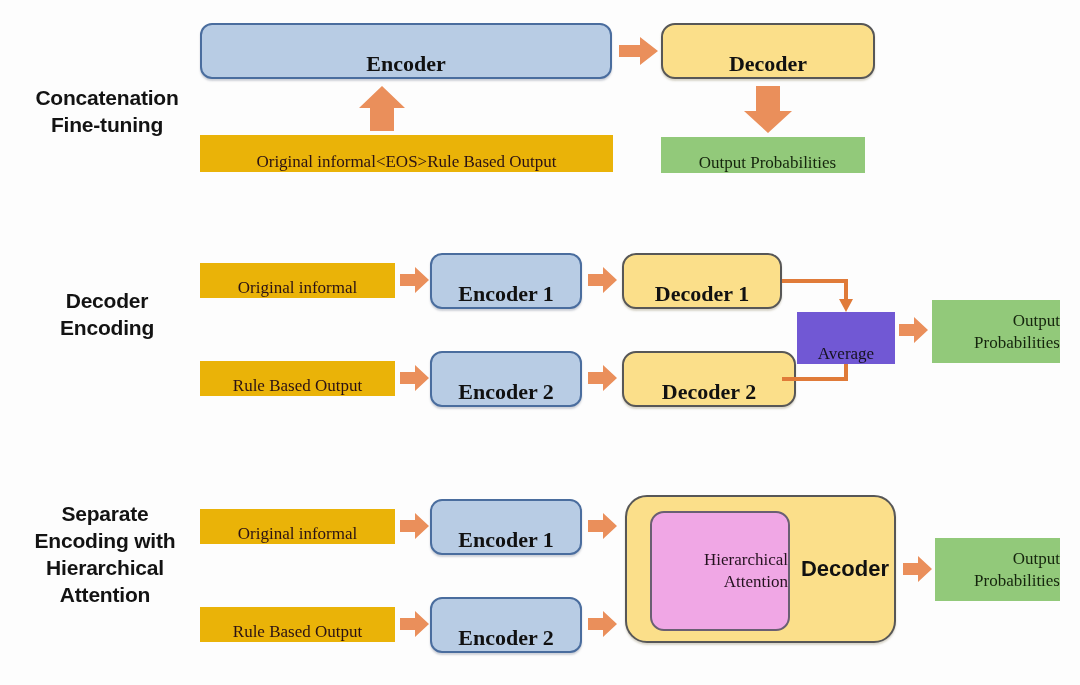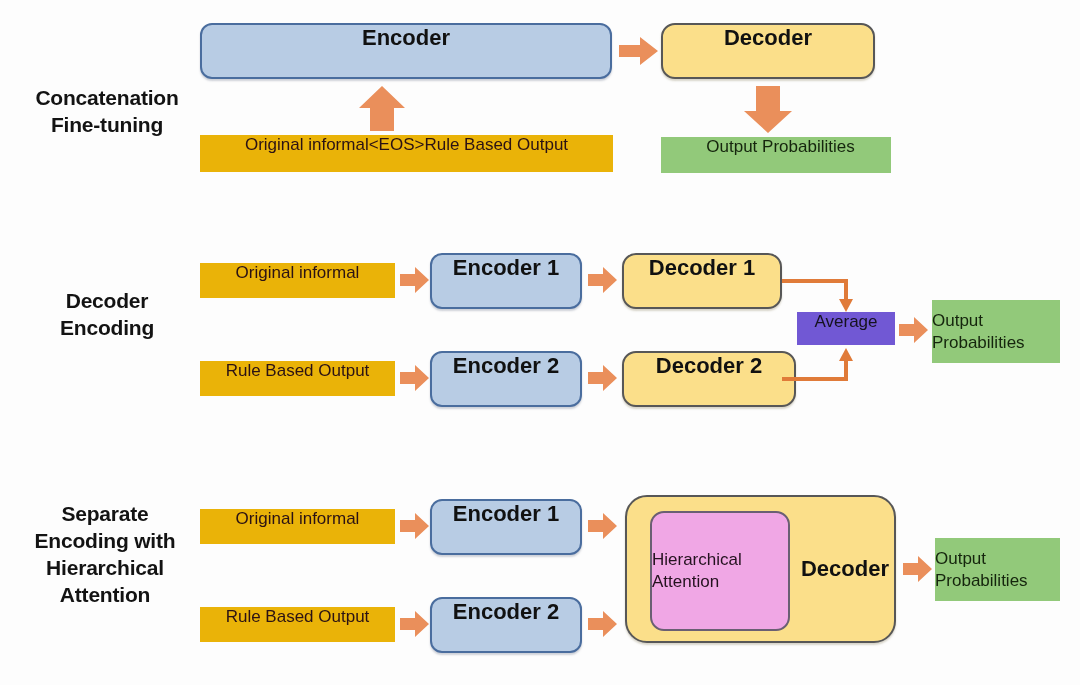--- a/index.html
+++ b/index.html
@@ -26,23 +26,24 @@
     color: #131313;
     font-size: 21px;
     line-height: 1.28;
     text-align: center;
     letter-spacing: -0.2px;
   }
 
   
   .box {
     display: flex;
-    align-items: flex-start;
+    align-items: flex-end;
     justify-content: center;
     text-align: center;
+    font-family: Liberation Serif, serif;
   }
 
   
   .box-encoder {
     background: #b8cce4;
     border: 2px solid #4a6d9e;
     border-radius: 12px;
     color: #111111;
     font-weight: bold;
     box-shadow: 0 2px 2px rgba(120,130,150,0.35);
@@ -121,21 +122,21 @@
   <div class="abs arrow" style="left:743px; top:86px; width:50px; height:48px;">
     <svg width="50" height="48" viewBox="0 0 50 48" aria-hidden="true">
       <polygon points="13,0 37,0 37,25 49,25 25,47 1,25 13,25" fill="#ea8f5b"></polygon>
     </svg>
   </div>
 
   <div class="abs box box-input" style="left:200px; top:135px; width:413px; height:37px; font-size:17px;">
     <span>Original informal&lt;EOS&gt;Rule Based Output</span>
   </div>
 
-  <div class="abs box box-output" style="left:661px; top:137px; width:230px; height:36px; font-size:17px;padding-left:9px;">
+  <div class="abs box box-output" style="left:661px; top:137px; width:204px; height:36px; font-size:17px;padding-left:9px;">
     <span>Output Probabilities</span>
   </div>
 
   <div class="abs row-label" style="left:8px; top:288px; width:198px;">
     <div>Decoder</div>
     <div>Encoding</div>
   </div>
 
   <div class="abs box box-input" style="left:200px; top:263px; width:195px; height:35px; font-size:17px;">
     <span>Original informal</span>
@@ -182,21 +183,21 @@
 
   <svg class="abs connector" style="left:780px; top:245px; width:110px; height:170px;" width="110" height="170" viewBox="0 0 110 170" aria-hidden="true">
 
     <polyline points="2,36 66,36 66,56" fill="none" stroke="#e07b39" stroke-width="4"></polyline>
     <polygon points="59,54 73,54 66,67" fill="#e07b39"></polygon>
 
     <polyline points="2,134 66,134 66,114" fill="none" stroke="#e07b39" stroke-width="4"></polyline>
     <polygon points="59,116 73,116 66,103" fill="#e07b39"></polygon>
   </svg>
 
-  <div class="abs box box-average" style="left:797px; top:312px; width:98px; height:33px; font-size:17px;">
+  <div class="abs box box-average" style="left:797px; top:312px; width:98px; height:52px; font-size:17px;">
     <span>Average</span>
   </div>
 
   <div class="abs arrow" style="left:899px; top:316px; width:30px; height:28px;">
     <svg width="30" height="28" viewBox="0 0 30 28" aria-hidden="true">
       <polygon points="0,8 15,8 15,1 29,14 15,27 15,20 0,20" fill="#ea8f5b"></polygon>
     </svg>
   </div>
 
   <div class="abs box box-output" style="left:932px; top:300px; width:128px; height:63px; font-size:17px; flex-direction:column; line-height:1.25;">

